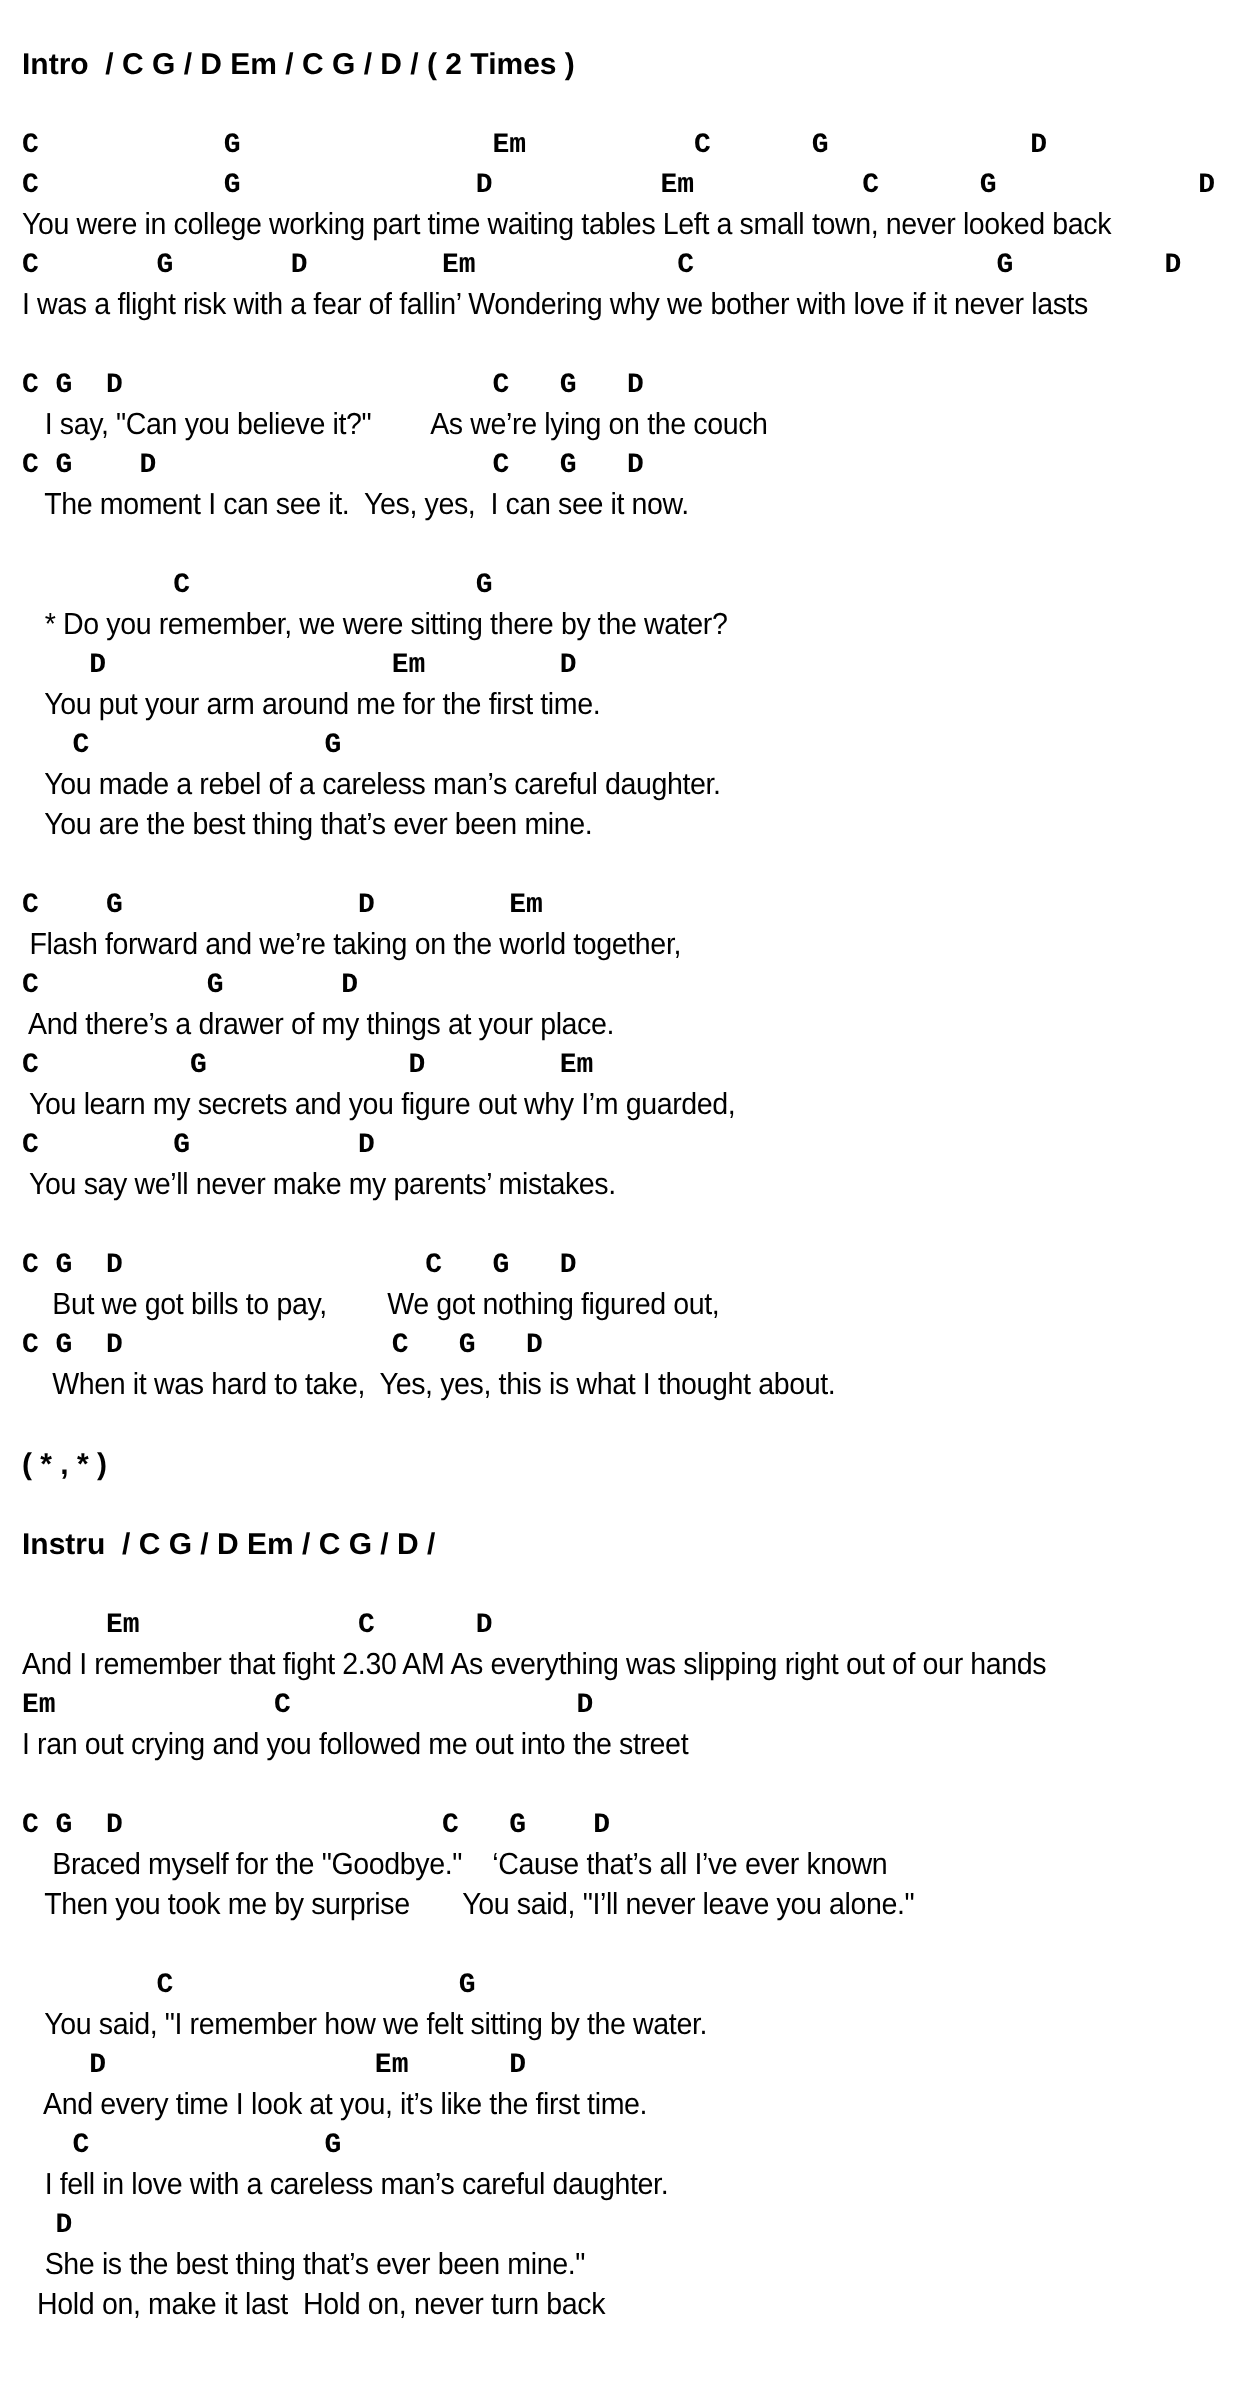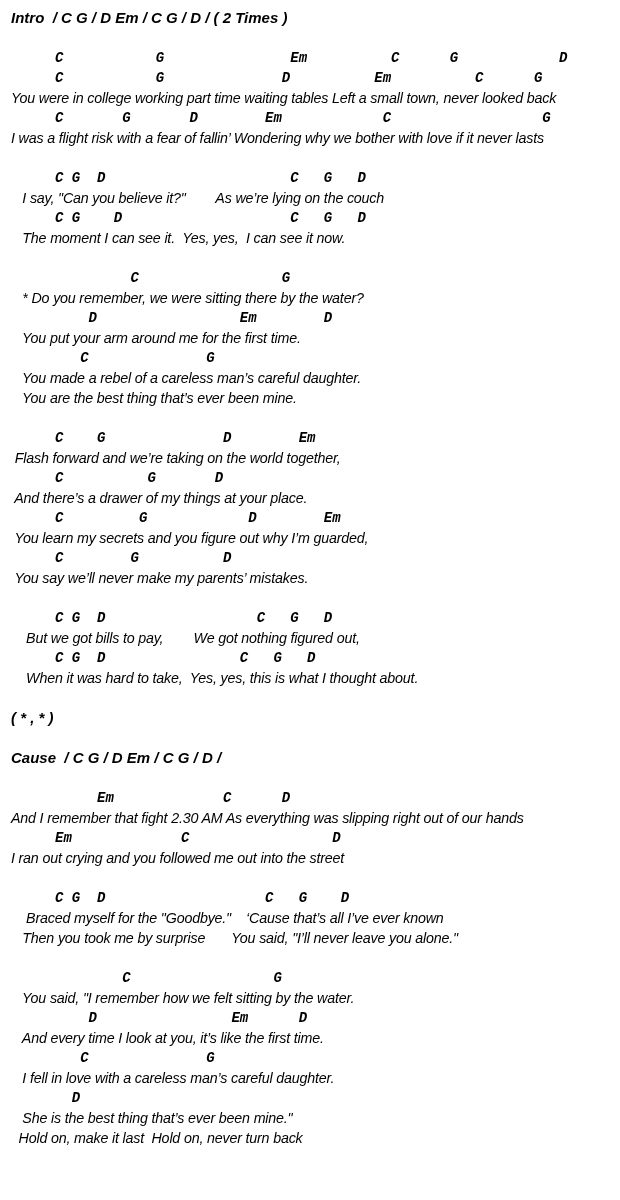--- a/index.html
+++ b/index.html
@@ -11,37 +11,35 @@
     width: 620px;
     height: 1200px;
     overflow: hidden;
     font-family: "Liberation Sans", sans-serif;
     color: #000000;
   }
   #sheet {
     width: 620px;
     height: 1200px;
     box-sizing: border-box;
-    padding: 8px 0 0 11px;
-    font-style: italic;
+    padding: 23px 0 0 11px;
   }
   .line {
     height: 20px;
     line-height: 20px;
     white-space: pre;
     font-size: 15px;
     letter-spacing: -0.2px;
     font-family: "Liberation Sans", sans-serif;
   }
   .line.chords {
     font-weight: bold;
     font-size: 14px;
     letter-spacing: 0px;
     font-family: "Liberation Mono", monospace;
-    margin-left: 44px;
   }
   .line.header {
     font-weight: bold;
     font-size: 15px;
     letter-spacing: 0px;
     font-family: "Liberation Sans", sans-serif;
   }
   .line.lyrics {
     font-size: 15.2px;
     transform: scaleX(0.94);
@@ -85,21 +83,21 @@
     <div class="line chords">C        G          D</div>
     <div class="line lyrics"> You say we’ll never make my parents’ mistakes.</div>
     <div class="line blank"></div>
     <div class="line chords">C G  D                  C   G   D</div>
     <div class="line lyrics">    But we got bills to pay,        We got nothing figured out,</div>
     <div class="line chords">C G  D                C   G   D</div>
     <div class="line lyrics">    When it was hard to take,  Yes, yes, this is what I thought about.</div>
     <div class="line blank"></div>
     <div class="line header">( * , * )</div>
     <div class="line blank"></div>
-    <div class="line header">Cause  / C G / D Em / C G / D /</div>
+    <div class="line header">Instru  / C G / D Em / C G / D /</div>
     <div class="line blank"></div>
     <div class="line chords">     Em             C      D</div>
     <div class="line lyrics">And I remember that fight 2.30 AM As everything was slipping right out of our hands</div>
     <div class="line chords">Em             C                 D</div>
     <div class="line lyrics">I ran out crying and you followed me out into the street</div>
     <div class="line blank"></div>
     <div class="line chords">C G  D                   C   G    D</div>
     <div class="line lyrics">    Braced myself for the "Goodbye."    ‘Cause that’s all I’ve ever known</div>
     <div class="line lyrics">   Then you took me by surprise       You said, "I’ll never leave you alone."</div>
     <div class="line blank"></div>

